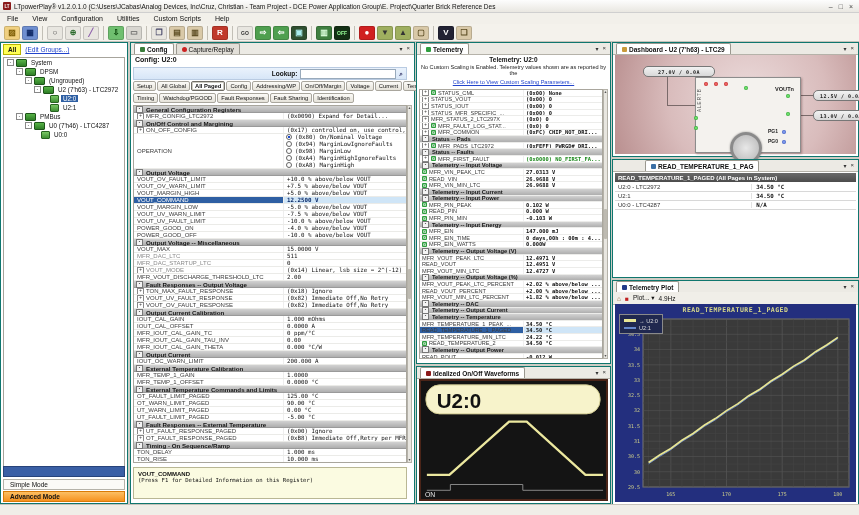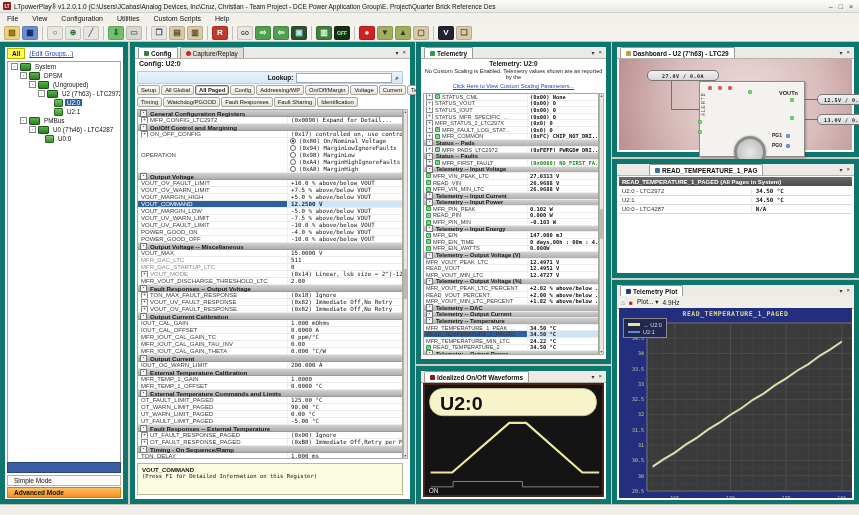--- a/index.html
+++ b/index.html
@@ -14,21 +14,21 @@
   #winbtns{margin-left:auto;display:flex;gap:6px;padding-right:6px;font-size:7px;color:#444}
   #menubar{position:absolute;left:0;top:13px;width:859px;height:11px;background:#f2f0ea;border-bottom:1px solid #dcdad2;
            display:flex;align-items:center;font-size:7px}
   #menubar .mi{padding:0 7px;height:11px;display:flex;align-items:center;cursor:default}
   #toolbar{position:absolute;left:0;top:24px;width:859px;height:18px;background:#f4f2ec;border-bottom:1px solid #c6c3ba;
            display:flex;align-items:center;padding-left:3px;box-sizing:border-box}
   .tbi{width:16px;height:14px;margin:0 1px;border-radius:2px;display:flex;align-items:center;justify-content:center;
        font-size:8px;font-weight:bold;border:1px solid rgba(0,0,0,.15);box-sizing:border-box}
   .tbsep{width:1px;height:14px;background:#c2bfb6;margin:0 3px}
   
-  .panel{position:absolute;background:#fff;border:5px solid #0f766e;box-sizing:border-box}
+  .panel{position:absolute;background:#fff;border:1px solid #0f766e;box-sizing:border-box}
   .tabstrip{position:absolute;left:0;right:0;top:0;height:11px;background:#eceae4;border-bottom:1px solid #b5b2a9;
             display:flex;align-items:flex-end;padding-left:3px;font-size:6.5px}
   .tab{display:inline-flex;align-items:center;gap:2px;height:10px;padding:0 5px;border:1px solid #9a988f;border-bottom:none;
        background:#e2dfd8;border-radius:2px 2px 0 0;margin-right:2px;white-space:nowrap}
   .tab.active{background:#fff;font-weight:bold}
   .tabicon{width:5px;height:5px;border-radius:1px;display:inline-block}
   .pctrl{margin-left:auto;display:flex;gap:4px;padding:0 4px 2px 0;font-size:6px;color:#333}
   
   #allrow{position:absolute;left:2px;top:1px;height:11px;display:flex;align-items:center;gap:4px;font-size:6.5px}
   #alltab{background:#ffff55;border:1px solid #b9b400;padding:0 4px;height:9px;display:flex;align-items:center;font-weight:bold}

